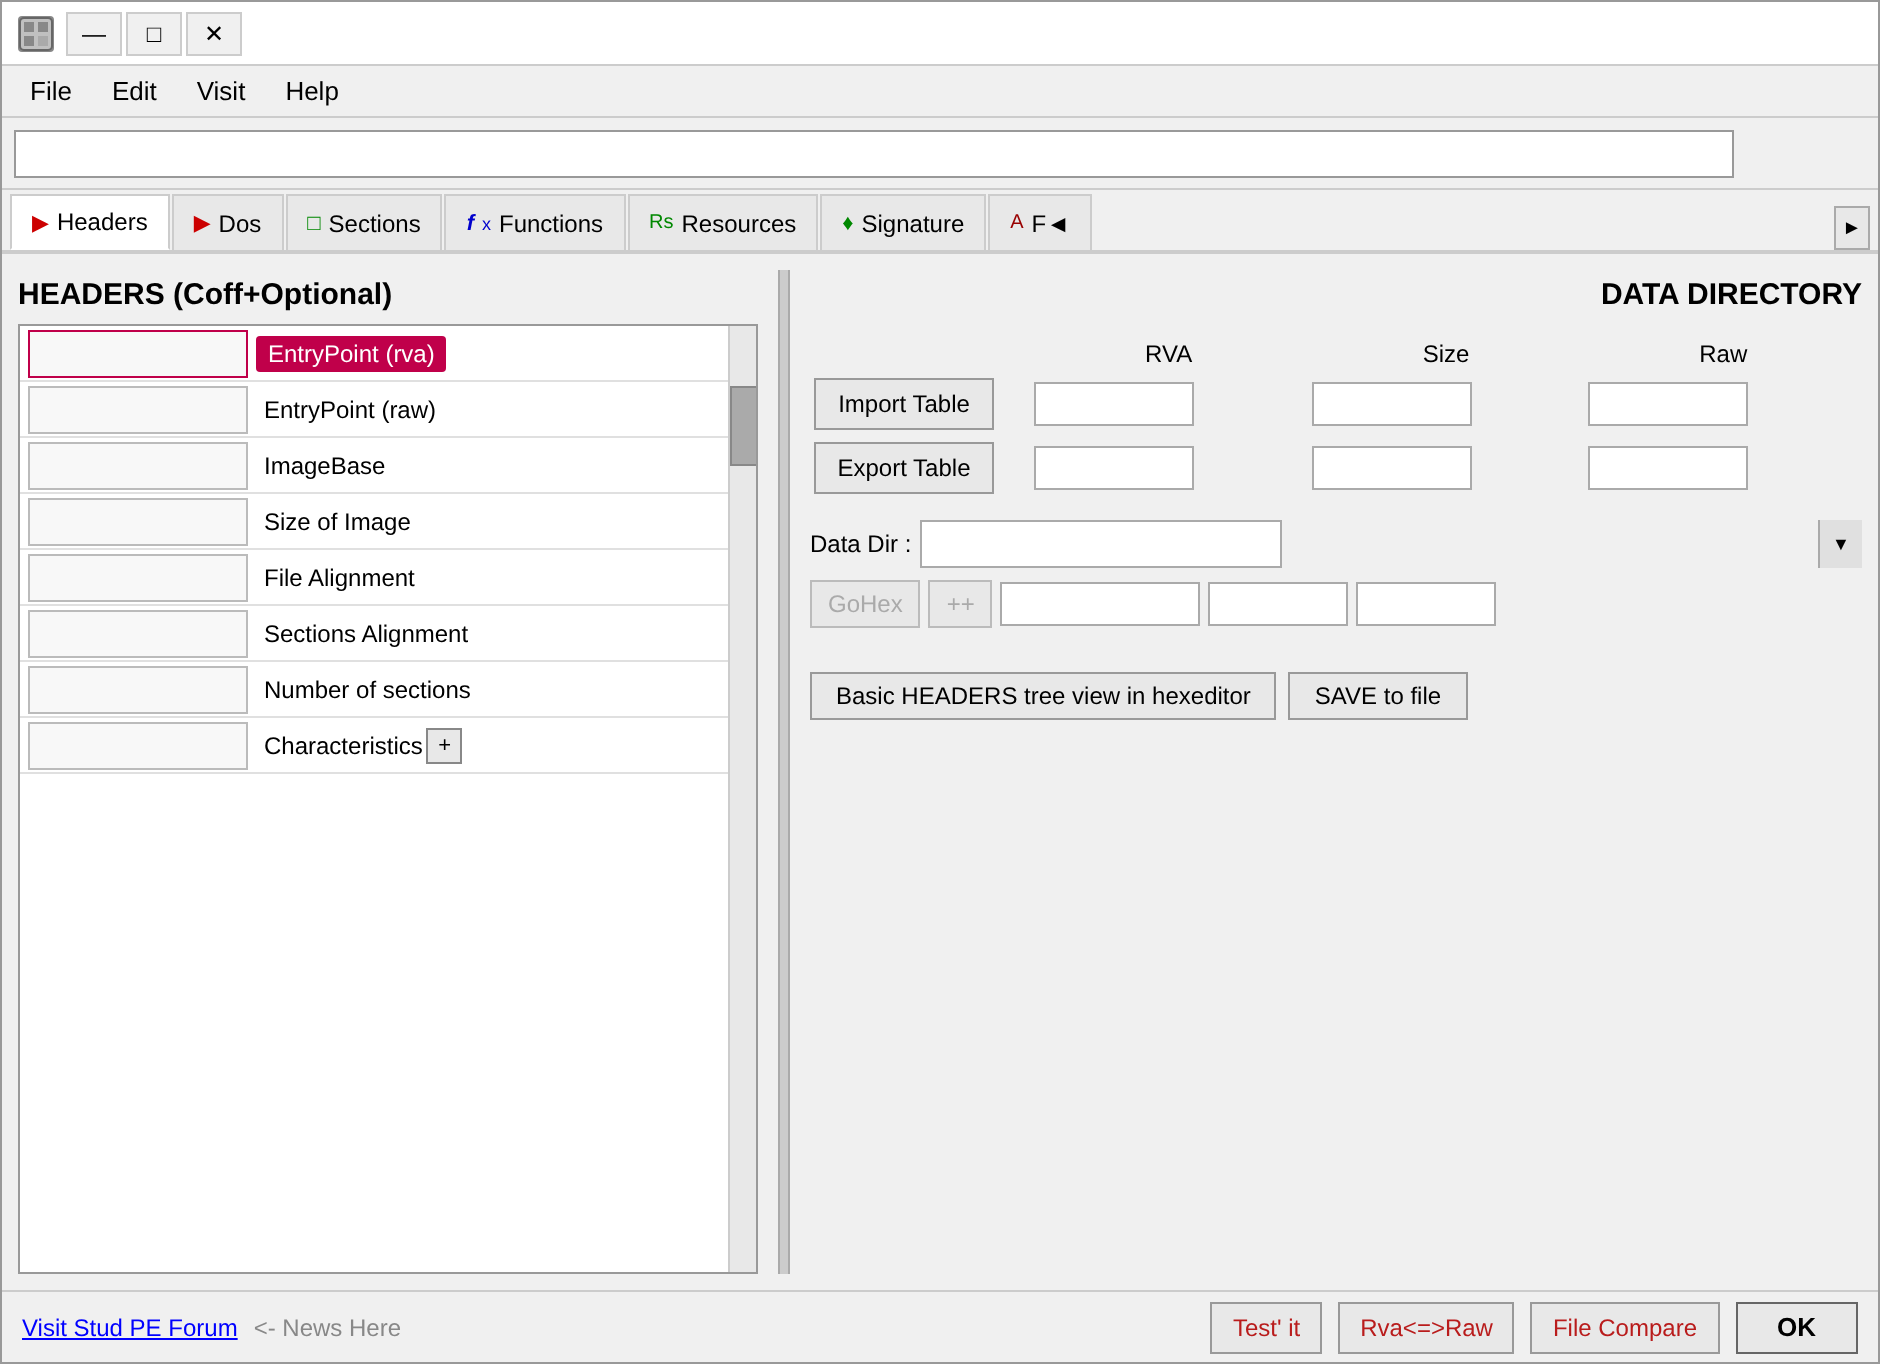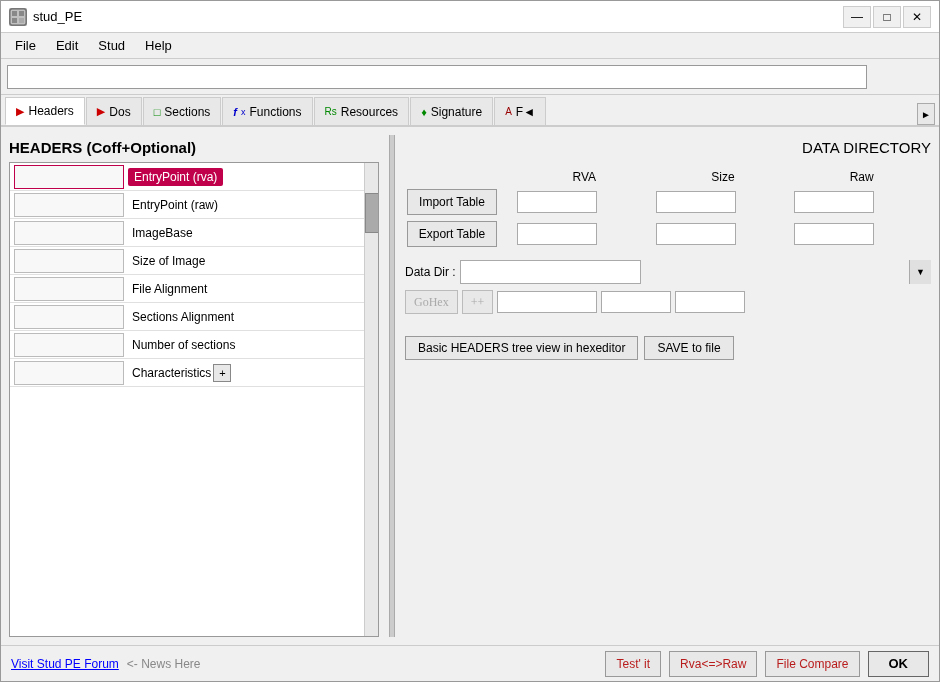--- a/index.html
+++ b/index.html
@@ -218,21 +218,21 @@
 
     .right-panel {
       flex: 1;
       display: flex;
       flex-direction: column;
       gap: 6px;
     }
 
     .data-dir-title {
       font-size: 15px;
-      font-weight: normal;
+      font-weight: bold;
       color: #000;
       text-align: right;
       padding: 4px 0 6px 0;
     }
 
     .dd-table {
       border-collapse: collapse;
       width: 100%;
     }
     .dd-table th {
@@ -304,21 +304,20 @@
       gap: 4px;
     }
     .small-btn {
       height: 24px;
       border: 1px solid #bbb;
       background: #e8e8e8;
       cursor: pointer;
       font-size: 12px;
       padding: 0 8px;
       color: #888;
-      font-family: Liberation Serif, serif;
     }
     .small-btn.disabled {
       color: #aaa;
       cursor: default;
     }
     .go-field {
       width: 100px;
       height: 22px;
       border: 1px solid #aaa;
       background: #fff;
@@ -403,32 +402,31 @@
   <div class="title-bar">
     <span class="title-bar-icon">
       <svg width="18" height="18" viewBox="0 0 18 18">
         <rect x="1" y="1" width="16" height="16" rx="2" fill="#c0c0c0" stroke="#666" stroke-width="1"></rect>
         <rect x="3" y="3" width="5" height="5" fill="#888"></rect>
         <rect x="10" y="3" width="5" height="5" fill="#888"></rect>
         <rect x="3" y="10" width="5" height="5" fill="#888"></rect>
         <rect x="10" y="10" width="5" height="5" fill="#aaa"></rect>
       </svg>
     </span>
-    <span class="title-bar-text">stud_PE</span>
     <div class="title-bar-controls">
       <button class="title-btn">—</button>
       <button class="title-btn">□</button>
       <button class="title-btn close">✕</button>
     </div>
   </div>
 
   <div class="menu-bar">
     <div class="menu-item">File</div>
     <div class="menu-item">Edit</div>
-    <div class="menu-item">Stud</div>
+    <div class="menu-item">Visit</div>
     <div class="menu-item">Help</div>
   </div>
 
   <div class="toolbar-bar">
     <input class="toolbar-input" type="text" value="" style="">
   </div>
 
   <div class="tabs-bar">
     <div class="tab active">
       <span class="tab-icon">▶</span>

